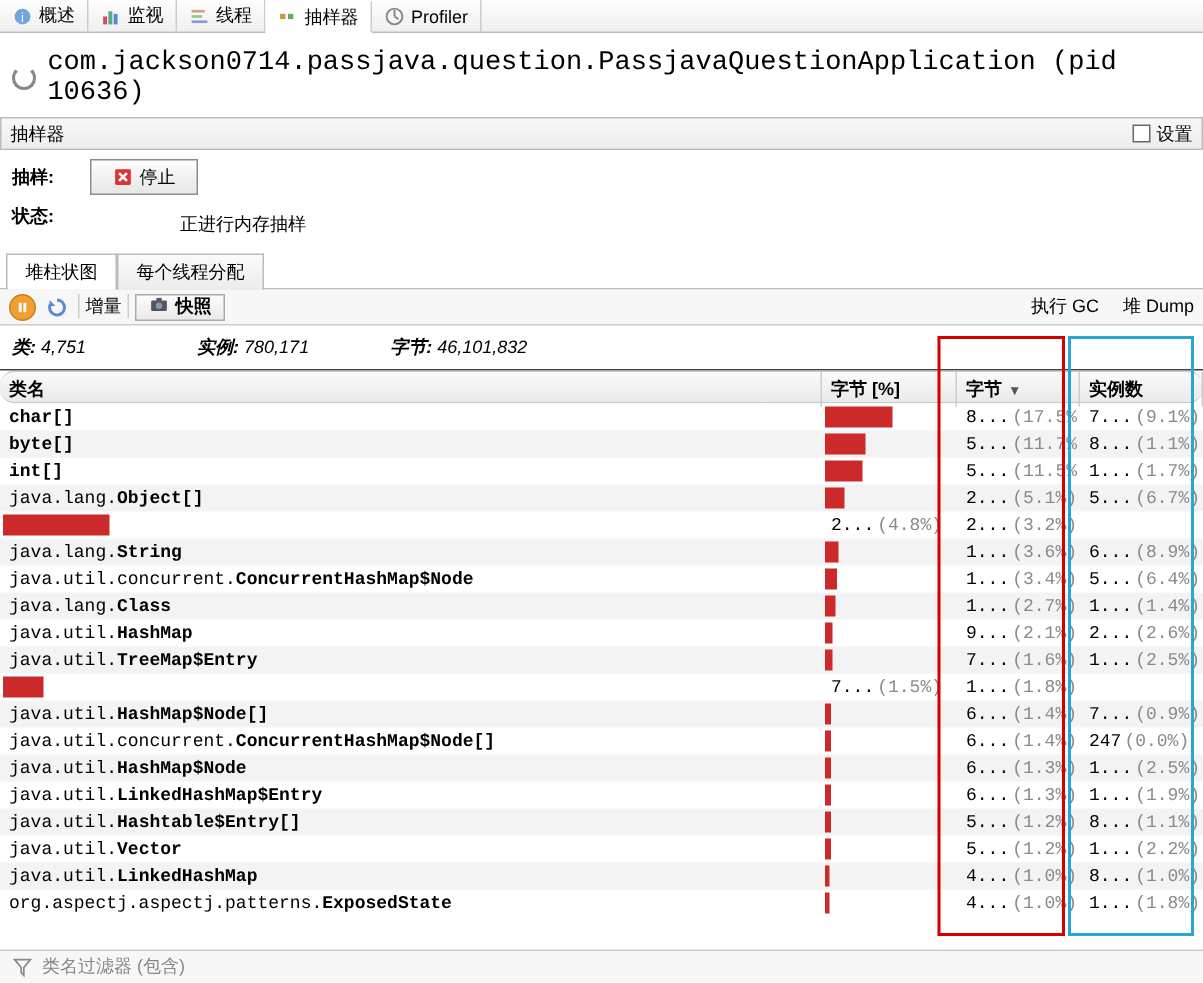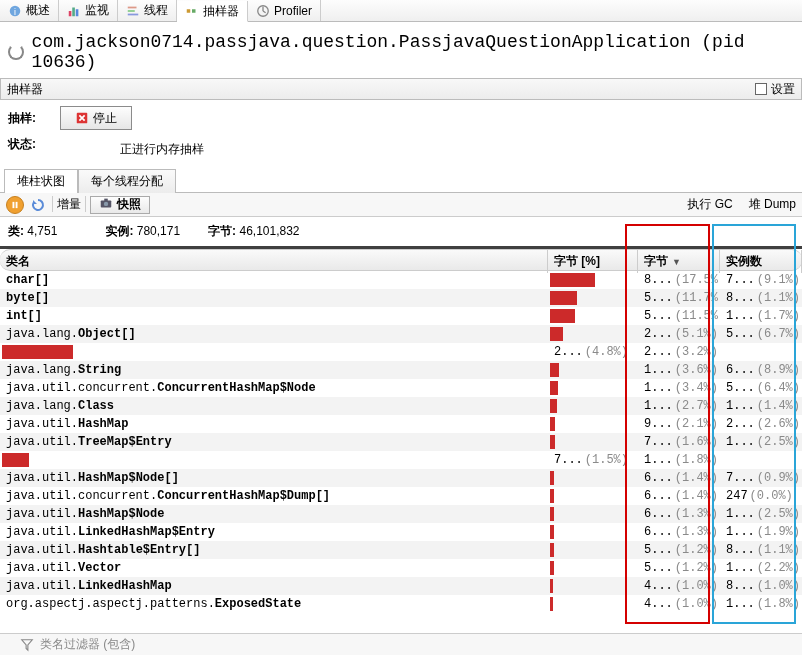--- a/index.html
+++ b/index.html
@@ -139,22 +139,23 @@
   .toolbar2 .tbtn.round {
     width:18px; height:18px; border-radius:50%;
   }
   .toolbar2 .snap {
     display:flex; align-items:center; gap:4px;
     border:1px solid #aaa; background:linear-gradient(#fdfdfd,#e9e9e9);
     padding: 1px 8px; cursor:pointer; height:18px;font-weight:bold;
   }
   
   .totals {
-    display:flex; gap: 8px; padding: 6px 8px;
-    border-bottom: 3px solid #404040;
+    display:flex; gap: 34px; padding: 6px 8px;
+    border-bottom: 1px solid #404040;
+    font-style: italic;
   }
   .totals span b { font-weight:bold; }
   
   .table-wrap { position: relative; }
   .thead {
     display: grid;
     grid-template-columns: 1fr 90px 82px 82px;
     background: linear-gradient(#fafafa,#e9e9e9);
     border-top:1px solid #ccc;
     border-bottom:1px solid #ccc;
@@ -212,21 +213,21 @@
     pointer-events:none;
   }
   
   .footer {
     position:absolute;
     bottom:0; left:0; right:0;
     border-top:1px solid #ccc;
     background:#f7f7f7;
     height: 22px;
     display:flex; align-items:center; gap:6px;
-    padding: 0 20px;
+    padding: 0 8px;
     color:#888;
   }
   .footer .funnel { width:14px; height:14px; }
 </style>
 </head>
 <body>
 
 <div class="top-tabs">
   <div class="top-tab">
     <span class="ticon">
@@ -567,21 +568,21 @@
           <span class="paren">(1.4%)</span>
         </div>
         <div class="num-cell">
           <span>7...</span>
           <span class="paren">(0.9%)</span>
         </div>
       </div>
       <div class="row">
         <div class="class-cell">
           <span>java.util.concurrent.</span>
-          <b>ConcurrentHashMap$Dump[]</b>
+          <b>ConcurrentHashMap$Node[]</b>
         </div>
         <div class="bar-cell">
           <div class="bar" style="width: 4%;"></div>
         </div>
         <div class="num-cell">
           <span>6...</span>
           <span class="paren">(1.4%)</span>
         </div>
         <div class="num-cell">
           <span>247</span>

